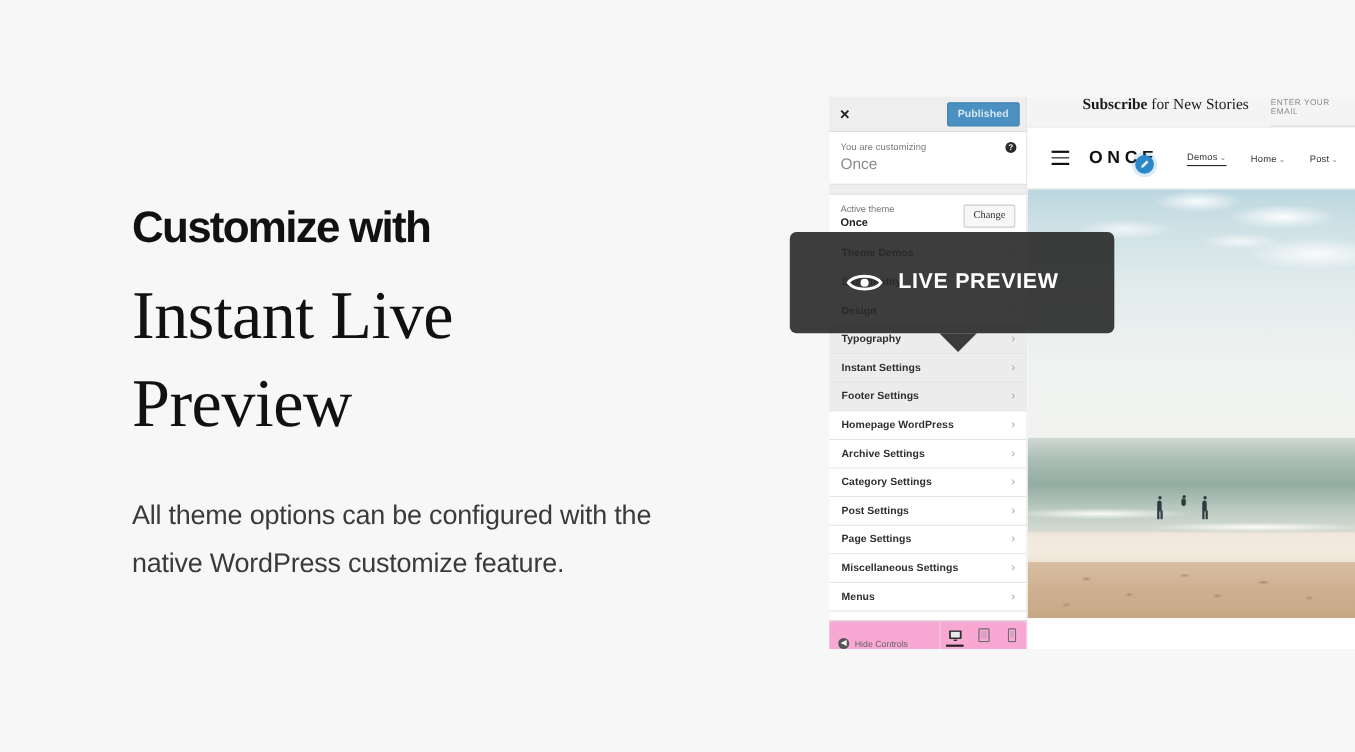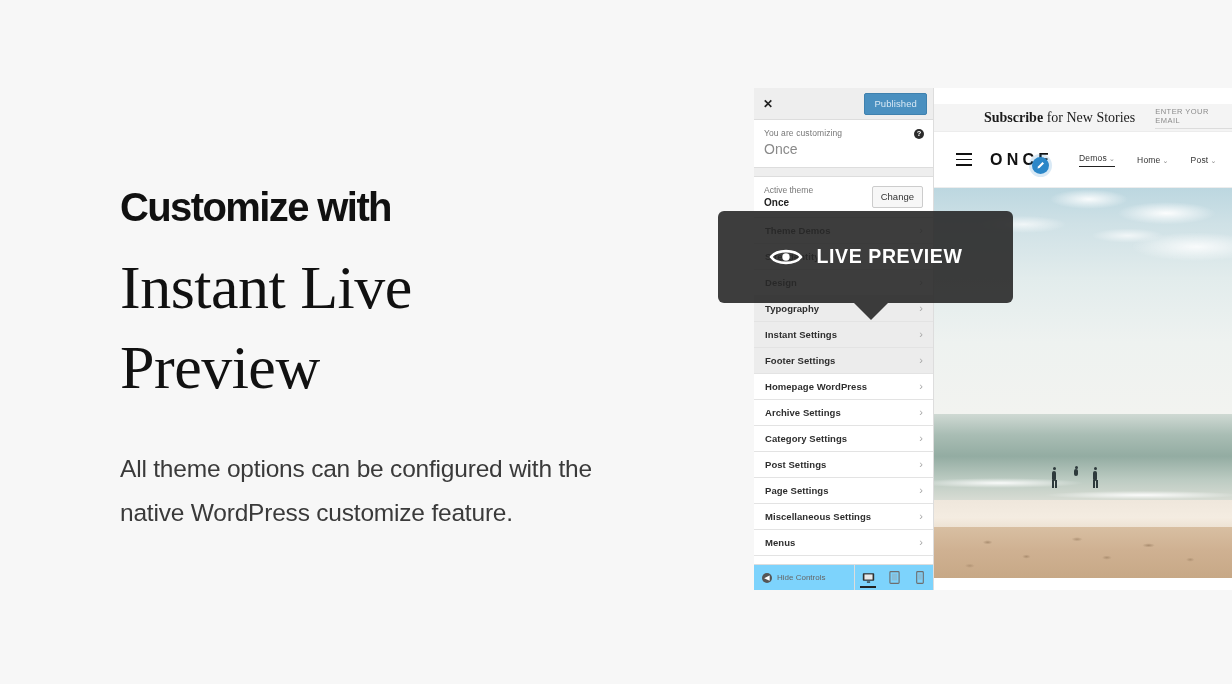--- a/index.html
+++ b/index.html
@@ -68,20 +68,21 @@
     font-weight: 700; cursor: pointer;
   }
   .cz-publish {
     background: #4a90c0;
     color: #d7e8f4;
     font-size: 9.5px;
     padding: 4px 9px 5px;
     border-radius: 2px;
     border: 1px solid #3f81ae;
     letter-spacing: .1px;
+    font-weight: bold;
   }
   .cz-panel-head {
     background: #ffffff;
     border-bottom: 1px solid #dddddd;
     padding: 8px 10px 10px;
     position: relative;
     flex: 0 0 auto;
   }
   .cz-kicker { font-size: 8.5px; color: #777; letter-spacing: .1px; }
   .cz-sitename { font-size: 14px; color: #8a8a8a; margin-top: 3px; font-weight: 300; }
@@ -100,39 +101,39 @@
     padding: 8px 10px 9px;
     display: flex; align-items: center; justify-content: space-between;
     flex: 0 0 auto;
     gap: 46px;
   }
   .cz-theme-label { font-size: 8.5px; color: #777; }
   .cz-theme-name { font-size: 10px; color: #222; font-weight: 700; margin-top: 2px; }
   .cz-change {
     font-size: 9.5px; color: #333;
     background: #f7f7f7; border: 1px solid #cccccc;
-    border-radius: 2px; padding: 4px 8px 5px;
+    border-radius: 2px; padding: 4px 8px 5px; font-family: Liberation Serif, serif;
   }
   .cz-list { flex: 1 1 auto; background: #ffffff; }
   .cz-item {
     height: 26px;
     display: flex; align-items: center; justify-content: space-between;
     padding: 0 10px 0 11px;
     border-bottom: 1px solid #e3e3e3;
     background: #ffffff;
     text-align: center;
   }
   .cz-item.is-hover { background: #ececec; }
   .cz-item-label { font-size: 9.5px; color: #2e2e2e; font-weight: 700; letter-spacing: .05px; }
   .cz-chev { color: #a7a7a7; font-size: 11px; line-height: 1; font-weight: 400; }
   .cz-foot {
     height: 26px; flex: 0 0 auto;
-    background: #7dd3fc;
+    background: #f9a8d4;
     border-top: 1px solid #dddddd;
-    display: flex; align-items: center; justify-content: space-between;
+    display: flex; align-items: flex-end; justify-content: space-between;
     padding: 0 0 0 8px;
   }
   .cz-hide { display: flex; align-items: center; gap: 5px; }
   .cz-hide-dot {
     width: 10px; height: 10px; border-radius: 50%;
     background: #555; color: #fff; font-size: 7px;
     line-height: 10px; text-align: center;
   }
   .cz-hide-label { font-size: 8px; color: #666; }
   .cz-devices {
@@ -150,22 +151,22 @@
 
   
   .prev {
     position: absolute; left: 180px; top: 0;
     width: 298px; height: 502px;
     background: #ffffff; overflow: hidden;
   }
   .prev-subbar {
     height: 28px; background: #f4f4f4;
     border-bottom: 1px solid #ececec;
-    display: flex; align-items: center;
-    padding-left: 50px; gap: 20px; margin-top: 16px;
+    display: flex; 
+    padding-left: 50px; gap: 20px;
   }
   .prev-subtitle { font-family: "Liberation Serif", serif; font-size: 14px; color: #1b1b1b; white-space: nowrap; }
   .prev-subtitle b { font-weight: 700; }
   .prev-email {
     font-size: 7.5px; letter-spacing: .45px; color: #8b8b8b;
     border-bottom: 1px solid #dcdcdc; padding-bottom: 3px; width: 86px;
   }
   .prev-nav {
     height: 56px; display: flex; align-items: center;
     padding-left: 22px; gap: 0;

